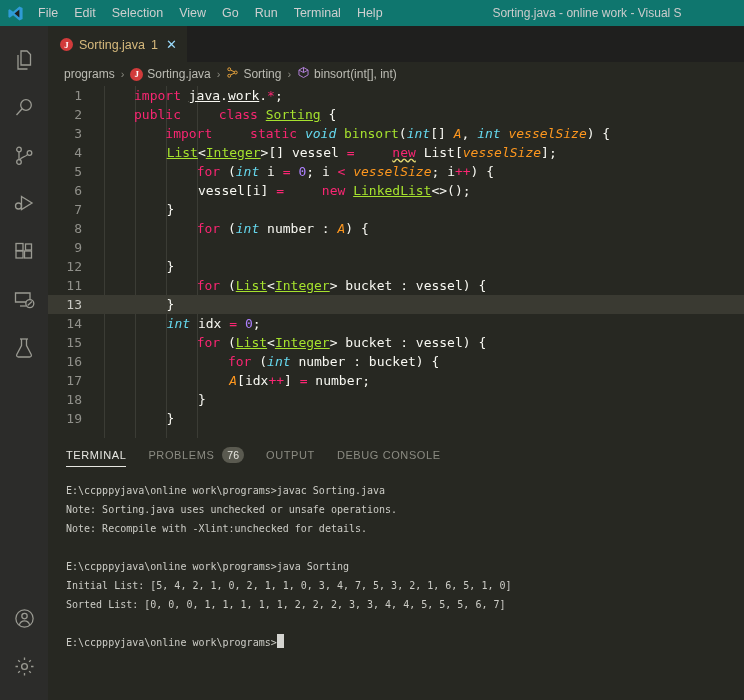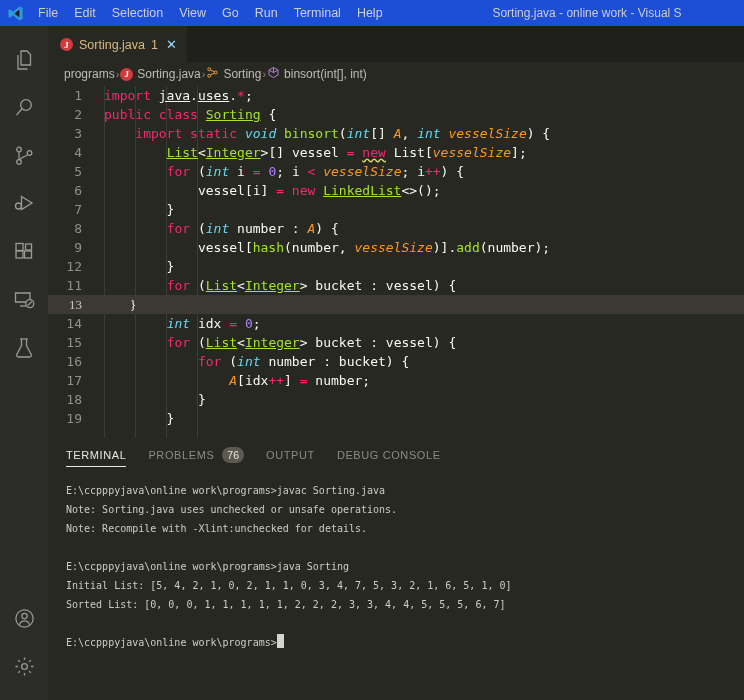--- a/index.html
+++ b/index.html
@@ -7,21 +7,21 @@
     width: 744px; height: 700px;
     overflow: hidden;
     background: #1e1e1e;
     font-family: "Liberation Sans", sans-serif;
   }
   #app { position: relative; width: 744px; height: 700px; display: flex; flex-direction: column; }
 
   
   .titlebar {
     height: 26px; flex: 0 0 26px;
-    background: #1d4ed8;
+    background: #0f766e;
     display: flex; align-items: center;
     position: relative;
     text-align: right;
   }
   .vscode-logo { width: 30px; height: 26px; display:flex; align-items:center; justify-content:center; }
   .menu { display: flex; align-items: center; gap: 0px; }
   .menu-item {
     font-size: 12.5px; color: #cfcfcf;
     padding: 3px 8px; cursor: default; white-space: nowrap;
   }
@@ -74,52 +74,52 @@
     align-items: center; justify-content: center;
     font-size: 9px; color: #ffffff; font-weight: bold;
     font-family: "Liberation Serif", serif;
   }
 
   
   .breadcrumb {
     height: 24px; flex: 0 0 24px;
     background: #272822;
     display: flex; align-items: center;
-    padding-left: 16px; 
+    padding-left: 16px; gap: 5px;
     font-size: 12px; color: #bcbcb4;
     white-space: nowrap;
   }
   .bc-seg { display: flex; align-items: center; gap: 4px; cursor: pointer; }
   .bc-sep { color: #8a8a80; font-size: 11px; padding: 0 1px; }
 
   
   .code-area {
     flex: 1 1 auto; position: relative; overflow: hidden;
     background: #272822;
     font-family: "DejaVu Sans Mono", monospace;
     font-size: 13px; line-height: 19px;
   }
   .code-line {
     height: 19px; display: flex; align-items: center;
     white-space: pre; position: relative;
   }
-  .code-line.current { background: #3a3a32; font-family: Liberation Serif, serif; }
+  .code-line.current { background: #3a3a32; }
   .ln {
     width: 46px; flex: 0 0 46px; text-align: right;
     padding-right: 12px; color: #90908a; font-size: 13px;
   }
   .ln.cur { color: #c8c8c2; }
   .code-text { position: relative; padding-left: 10px; color: #f8f8f2; }
 
   
   .guides { position: absolute; left: 0; top: 0; bottom: 0; width: 100%; pointer-events: none; }
   .guide { position: absolute; top: 0; bottom: 0; width: 1px; background: #3b3c35; }
 
   
-  .kw   { color: #f92672; }
+  .kw   { color: #f92672; margin-left: 30px; }
   .typ  { color: #66d9ef; font-style: italic; }
   .typu { color: #a6e22e; text-decoration: underline; text-decoration-color:#a6e22e; }
   .fn   { color: #a6e22e; }
   .par  { color: #fd971f; font-style: italic; }
   .var  { color: #f8f8f2; text-align: right; }
   .num  { color: #ae81ff; }
   .op   { color: #f92672; }
   .pl   { color: #f8f8f2; }
   .cls  { color: #a6e22e; text-decoration: underline; }
   .squig {
@@ -335,29 +335,29 @@
       </div>
 
       <div class="code-area">
         <div class="guides">
           <div class="guide" style="left:56px"></div>
           <div class="guide" style="left:87px"></div>
           <div class="guide" style="left:118px"></div>
           <div class="guide" style="left:149px"></div>
         </div>
         <div id="code-lines">
-            <div class="code-line"><div class="ln">1</div><div class="code-text"><span class="kw">import</span> <span class="var ul">java</span>.<span class="var ul">uses</span>.<span class="op">*</span>;</div></div>
+            <div class="code-line"><div class="ln">1</div><div class="code-text"><span class="kw">import</span> <span class="var ul">java</span>.<span class="var ul">work</span>.<span class="op">*</span>;</div></div>
             <div class="code-line"><div class="ln">2</div><div class="code-text"><span class="kw">public</span> <span class="kw">class</span> <span class="cls">Sorting</span> <span class="pl">{</span></div></div>
             <div class="code-line"><div class="ln">3</div><div class="code-text">    <span class="kw">import</span> <span class="kw">static</span> <span class="typ">void</span> <span class="fn">binsort</span>(<span class="typ">int</span>[] <span class="par">A</span>, <span class="typ">int</span> <span class="par">vesselSize</span>) {</div></div>
             <div class="code-line"><div class="ln">4</div><div class="code-text">        <span class="typu">List</span>&lt;<span class="typu">Integer</span>&gt;[] <span class="var">vessel</span> <span class="op">=</span> <span class="kw squig">new</span> <span class="var">List</span>[<span class="par">vesselSize</span>];</div></div>
             <div class="code-line"><div class="ln">5</div><div class="code-text">        <span class="kw">for</span> (<span class="typ">int</span> <span class="var">i</span> <span class="op">=</span> <span class="num">0</span>; <span class="var">i</span> <span class="op">&lt;</span> <span class="par">vesselSize</span>; <span class="var">i</span><span class="op">++</span>) {</div></div>
             <div class="code-line"><div class="ln">6</div><div class="code-text">            <span class="var">vessel</span>[<span class="var">i</span>] <span class="op">=</span> <span class="kw">new</span> <span class="typu">LinkedList</span>&lt;&gt;();</div></div>
             <div class="code-line"><div class="ln">7</div><div class="code-text">        }</div></div>
             <div class="code-line"><div class="ln">8</div><div class="code-text">        <span class="kw">for</span> (<span class="typ">int</span> <span class="var">number</span> : <span class="par">A</span>) {</div></div>
-            <div class="code-line"><div class="ln">9</div><div class="code-text">            <span class="var">vessel</span>[<span class="fn">hash</span>(<span class="var">number</span>, <span class="par">vesselSize</span>)].<span class="fn">add</span>(<span class="var">number</span>);</div></div>
+            <div class="code-line"><div class="ln">9</div></div>
             <div class="code-line"><div class="ln">12</div><div class="code-text">        }</div></div>
             <div class="code-line"><div class="ln">11</div><div class="code-text">        <span class="kw">for</span> (<span class="typu">List</span>&lt;<span class="typu">Integer</span>&gt; <span class="var">bucket</span> : <span class="var">vessel</span>) {</div></div>
             <div class="code-line current"><div class="ln cur">13</div><div class="code-text">        }</div></div>
             <div class="code-line"><div class="ln">14</div><div class="code-text">        <span class="typ">int</span> <span class="var">idx</span> <span class="op">=</span> <span class="num">0</span>;</div></div>
             <div class="code-line"><div class="ln">15</div><div class="code-text">        <span class="kw">for</span> (<span class="typu">List</span>&lt;<span class="typu">Integer</span>&gt; <span class="var">bucket</span> : <span class="var">vessel</span>) {</div></div>
             <div class="code-line"><div class="ln">16</div><div class="code-text">            <span class="kw">for</span> (<span class="typ">int</span> <span class="var">number</span> : <span class="var">bucket</span>) {</div></div>
             <div class="code-line"><div class="ln">17</div><div class="code-text">                <span class="par">A</span>[<span class="var">idx</span><span class="op">++</span>] <span class="op">=</span> <span class="var">number</span>;</div></div>
             <div class="code-line"><div class="ln">18</div><div class="code-text">            }</div></div>
             <div class="code-line"><div class="ln">19</div><div class="code-text">        }</div></div>
           </div>

